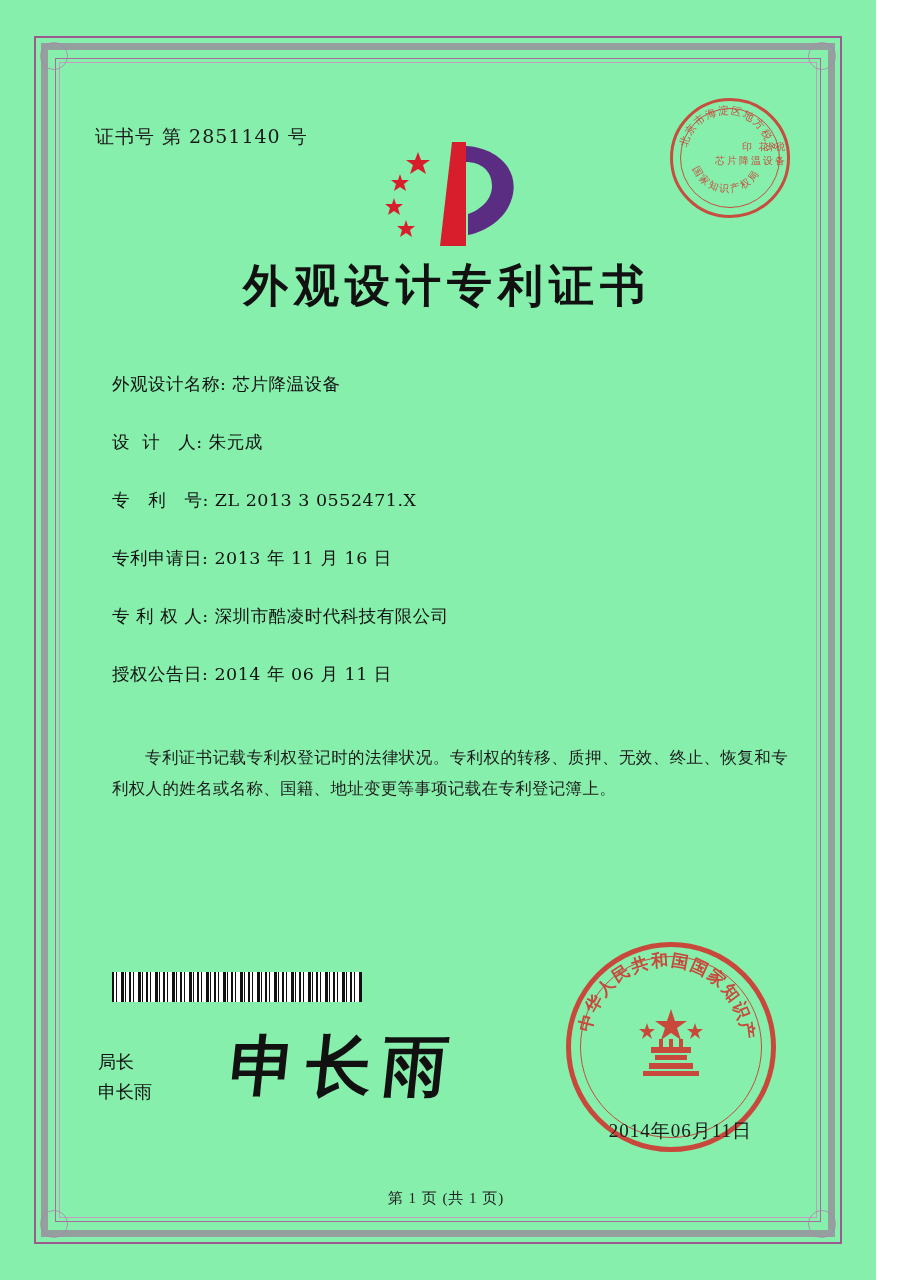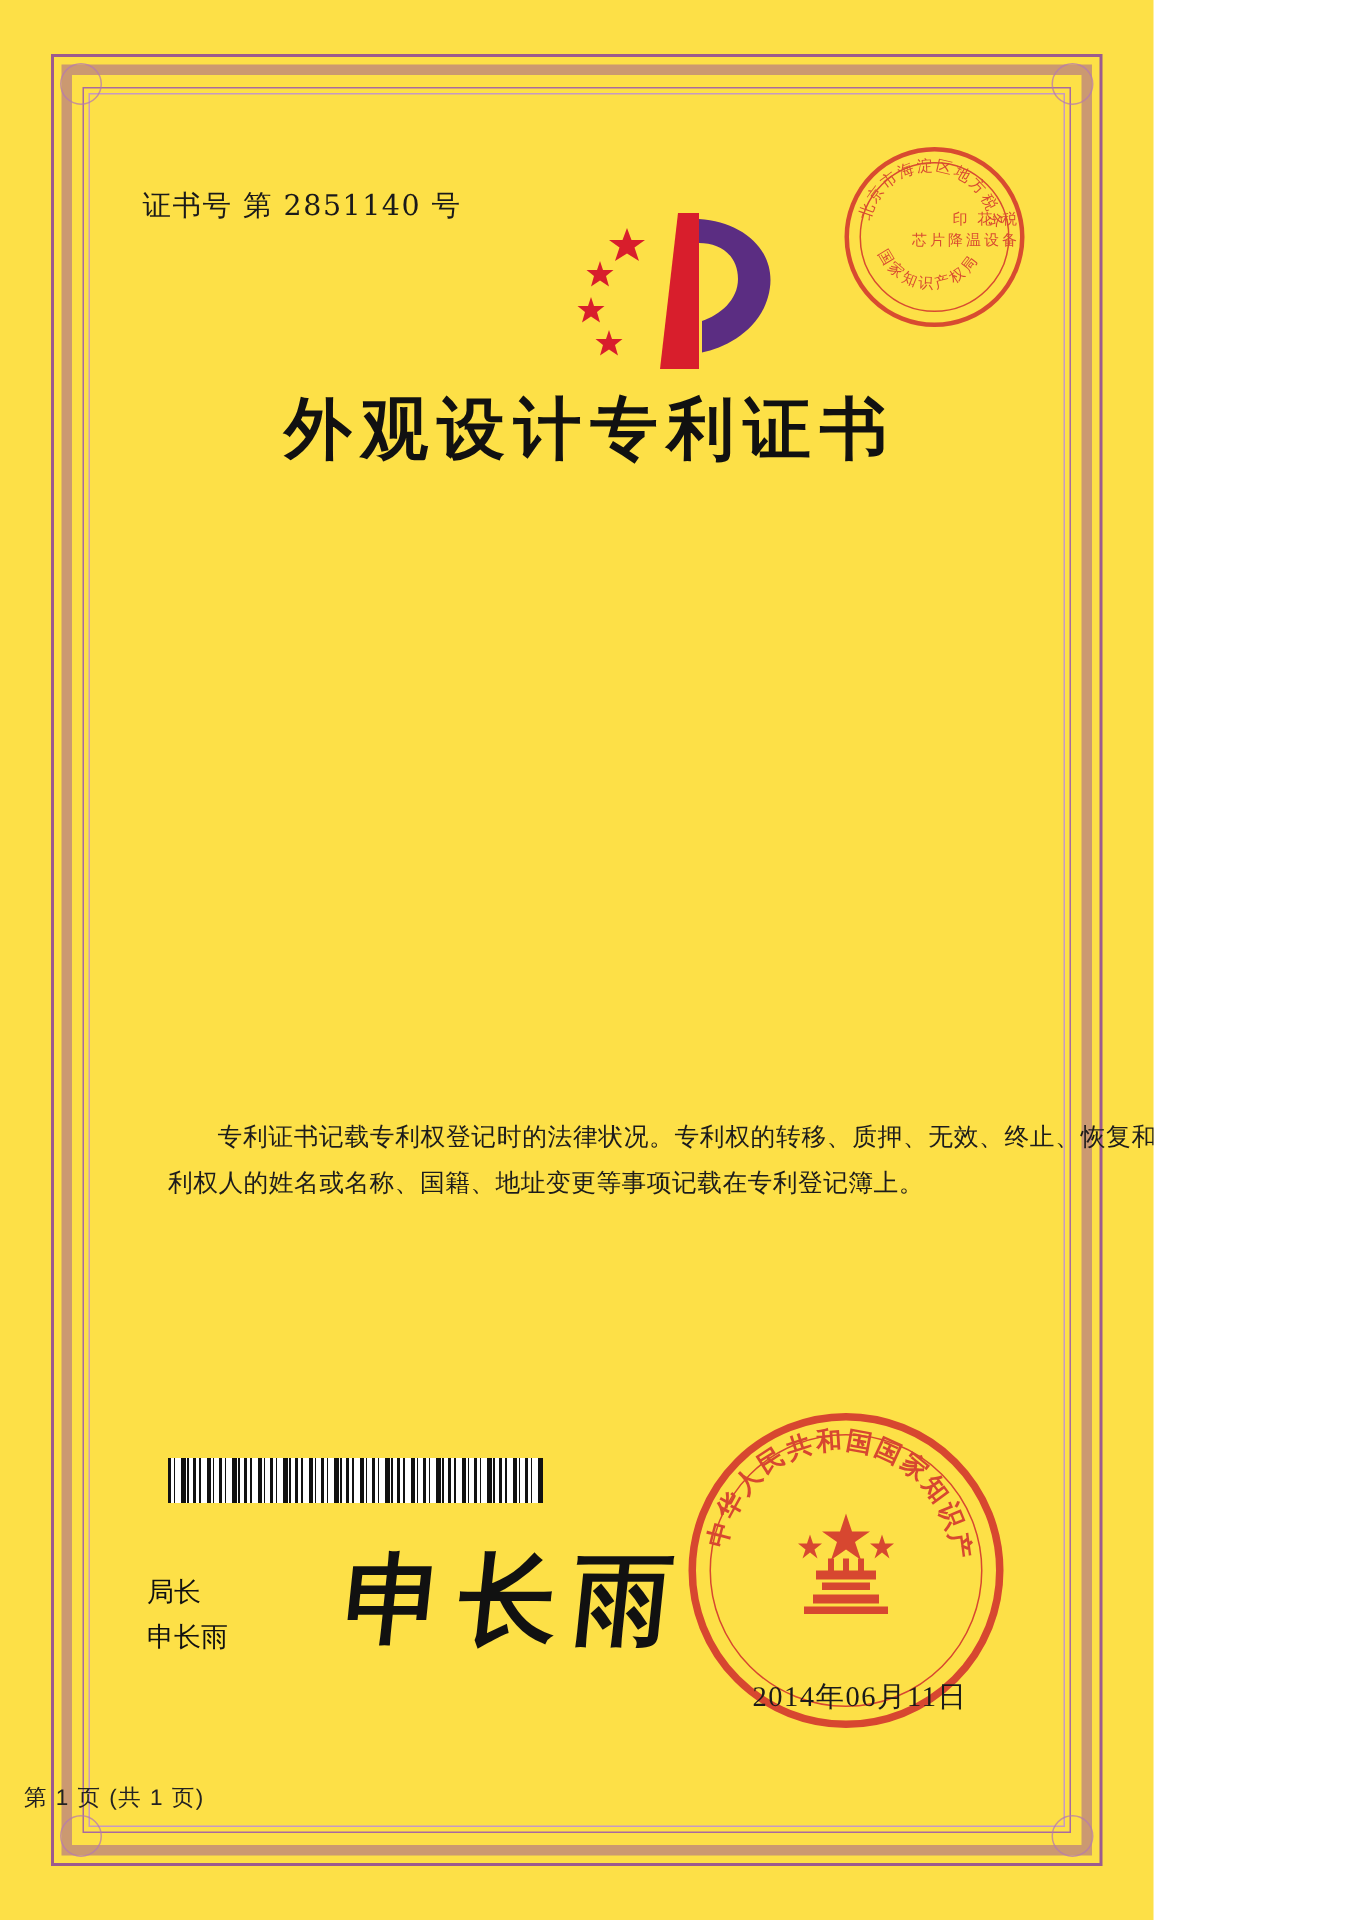--- a/index.html
+++ b/index.html
@@ -5,23 +5,23 @@
   html, body {
     margin: 0;
     padding: 0;
     background: #ffffff;
   }
   body {
     font-family: "Liberation Serif", serif;
   }
   .page {
     position: relative;
-    width: 769px;
+    width: 876px;
     height: 1280px;
-    background: #fde047;
+    background: #86efac;
     overflow: hidden;
   }
 
   
   .border-outer {
     position: absolute;
     left: 34px;
     top: 36px;
     right: 34px;
     bottom: 36px;
@@ -241,23 +241,24 @@
     font-size: 19px;
     color: #1a1a1a;
     font-family: Liberation Serif, serif;
     letter-spacing: 1px;
   }
 
   .page-no {
     position: absolute;
     left: 16px; right: 0;
     bottom: 72px;
+    text-align: center;
     font-size: 15px;
     color: #222;
-    font-family: Liberation Sans, sans-serif;
+    font-family: Liberation Serif, serif;
     letter-spacing: 1px;
   }
 </style>
 </head>
 <body>
 
 <div class="page">
 
   <div class="border-outer"></div>
   <div class="border-inner"></div>
@@ -306,20 +307,28 @@
         <polygon points="38,12 41,20 50,20 43,25 46,34 38,29 30,34 33,25 26,20 35,20"></polygon>
         <polygon points="20,34 22,40 29,40 24,44 26,51 20,47 14,51 16,44 11,40 18,40"></polygon>
         <polygon points="14,58 16,64 23,64 18,68 20,75 14,71 8,75 10,68 5,64 12,64"></polygon>
         <polygon points="26,80 28,86 35,86 30,90 32,97 26,93 20,97 22,90 17,86 24,86"></polygon>
       </g>
     </svg>
   </div>
 
   <div class="title">外观设计专利证书</div>
 
+  <div class="fields">
+    <div class="field">外观设计名称: 芯片降温设备</div>
+    <div class="field">设  计   人: 朱元成</div>
+    <div class="field">专   利   号: ZL 2013 3 0552471.X</div>
+    <div class="field">专利申请日: 2013 年 11 月 16 日</div>
+    <div class="field">专 利 权 人: 深圳市酷凌时代科技有限公司</div>
+    <div class="field">授权公告日: 2014 年 06 月 11 日</div>
+  </div>
 
   <div class="body-text">
     <p>专利证书记载专利权登记时的法律状况。专利权的转移、质押、无效、终止、恢复和专利权人的姓名或名称、国籍、地址变更等事项记载在专利登记簿上。</p>
   </div>
 
   <div class="barcode"></div>
 
   <div class="sign-label">
     <div>局长</div>
     <div>申长雨</div>

